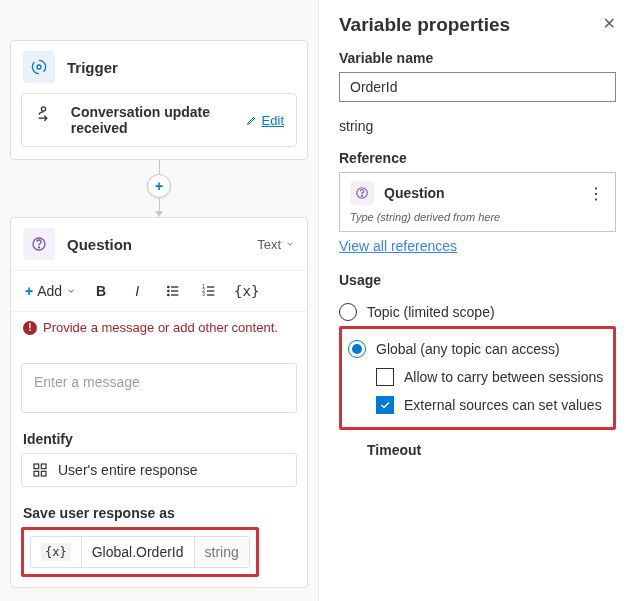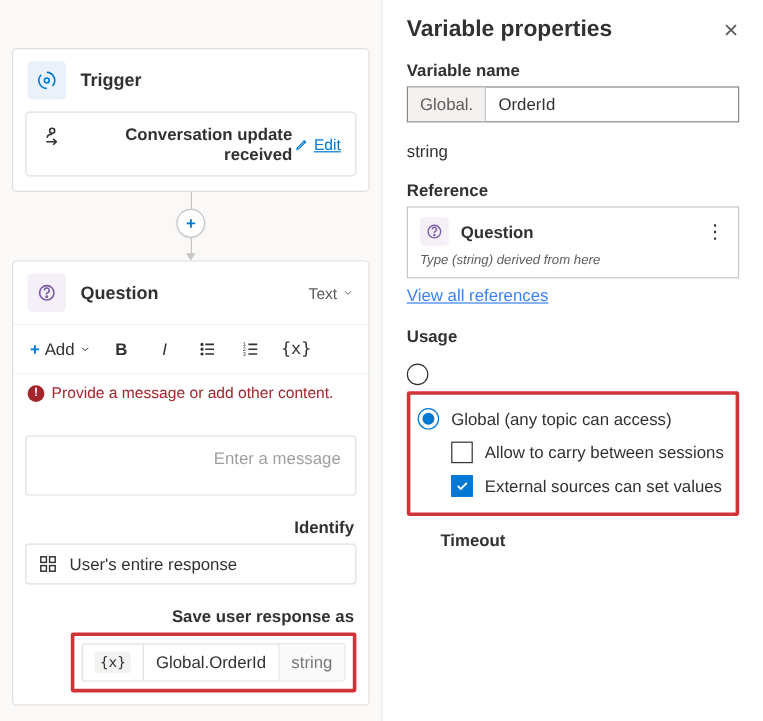--- a/index.html
+++ b/index.html
@@ -1,18 +1,18 @@
 <!DOCTYPE html>
 <html><head>
 <meta charset="utf-8">
 <style>
 * { box-sizing: border-box; margin: 0; padding: 0; }
 body { font-family: "Segoe UI", -apple-system, sans-serif; font-size: 14px; color: #323130; background: #faf9f8; width: 636px; height: 601px; overflow: hidden; position: relative; }
 
-.canvas { position: absolute; left: 0; top: 0; width: 318px; height: 533px; padding-top: 40px; text-align: right; }
+.canvas { position: absolute; left: 0; top: 0; width: 318px; height: 533px; padding-top: 40px; }
 
 .node-card { background: #fff; border: 1px solid #e1dfdd; border-radius: 4px; margin: 0 10px 0 10px; }
 
 .node-header { display: flex; align-items: center; padding: 10px 12px; gap: 12px; }
 .node-icon-box { width: 32px; height: 32px; display: flex; align-items: center; justify-content: center; border-radius: 4px; background: #eaf1fb; color: #0078d4; flex-shrink:0; }
 .node-icon-box.q { background: #f5f0f7; color: #7b5aa6; }
 .node-title { font-weight: 600; font-size: 15px; }
 
 .sub-card { border: 1px solid #e1dfdd; border-radius: 4px; margin: 0 10px 12px 10px; padding: 10px 12px; display: flex; align-items: flex-start; gap: 12px; }
 .sub-icon { width: 28px; display:flex; justify-content:center; color:#323130; }
@@ -48,21 +48,21 @@
 .grid-icon { width:16px; height:16px; }
 .save-box { border:1px solid #e1dfdd; border-radius:3px; display:inline-flex; align-items:stretch; }
 .save-box .chip { padding:6px 10px; display:flex; align-items:center; gap:6px; border-right:1px solid #e1dfdd; }
 .save-box .chip:last-child { border-right:none; }
 .save-box .type-chip { color:#797775; background:#fafafa; }
 .var-icon { font-family: monospace; font-size:12px; background:#f3f2f1; padding:2px 4px; border-radius:2px; }
 .red-box { border:3px solid #d13438; padding:6px; margin:0 10px 10px 10px; display:inline-block; border-radius:2px; }
 .red-box .save-box { margin:0; }
 
 .panel { position:absolute; right:0; top:0; width:318px; height:601px; background:#fff; border-left:1px solid #edebe9; padding:14px 20px 0 20px; overflow:hidden; }
-.panel-title-row { display:flex; align-items:flex-end; justify-content:space-between; margin-bottom:14px; }
+.panel-title-row { display:flex; align-items:flex-start; justify-content:space-between; margin-bottom:14px; }
 .panel-title { font-size:19px; font-weight:600; }
 .close-x { font-size:16px; color:#605e5c; }
 
 .field-label { font-weight:600; font-size:14px; margin-bottom:6px; }
 .var-name-row { display:flex; border:1px solid #8a8886; margin-bottom:16px; }
 .var-prefix { background:#f3f2f1; padding:6px 10px; border-right:1px solid #c8c6c4; color:#605e5c; }
 .var-input { padding:6px 10px; flex:1; }
 
 .type-val { margin-bottom:16px; }
 
@@ -230,21 +230,20 @@
 </div>
 
 <div class="panel">
   <div class="panel-title-row">
     <div class="panel-title">Variable properties</div>
     <div class="close-x">✕</div>
   </div>
 
   <div class="field-label">Variable name</div>
   <div class="var-name-row">
-    <div class="var-prefix">Global.</div>
     <div class="var-input">OrderId</div>
   </div>
 
   <div class="type-val">string</div>
 
   <div class="field-label">Reference</div>
   <div class="ref-box">
     <div class="ref-head">
       <div class="ref-q-icon">
         <svg width="14" height="14" viewBox="0 0 24 24" fill="none" stroke="currentColor" stroke-width="2">
@@ -257,20 +256,21 @@
       <span class="dots">⋮</span>
     </div>
     <div class="ref-sub">Type (string) derived from here</div>
   </div>
   <a class="link view-refs">View all references</a>
 
   <div class="field-label usage-section">Usage</div>
 
   <div class="radio-row">
     <div class="radio"></div>
+    <span>Topic (limited scope)</span>
   </div>
 
   <div class="usage-red">
     <div class="radio-row">
       <div class="radio checked"></div>
       <span>Global (any topic can access)</span>
     </div>
     <div class="checkbox-row">
       <div class="checkbox"></div>
       <span>Allow to carry between sessions</span>

